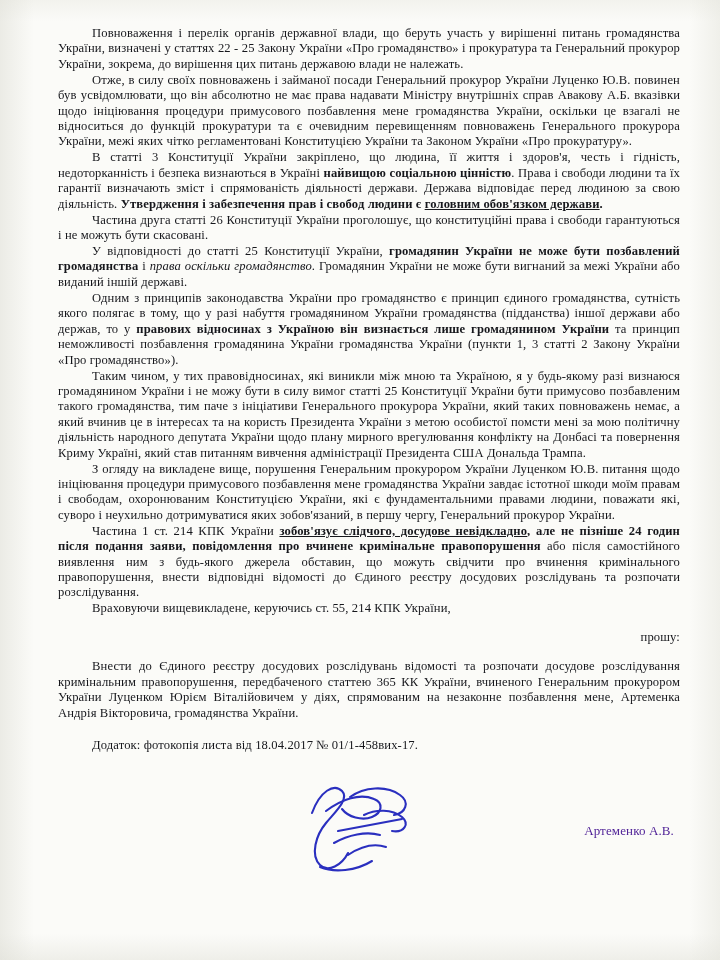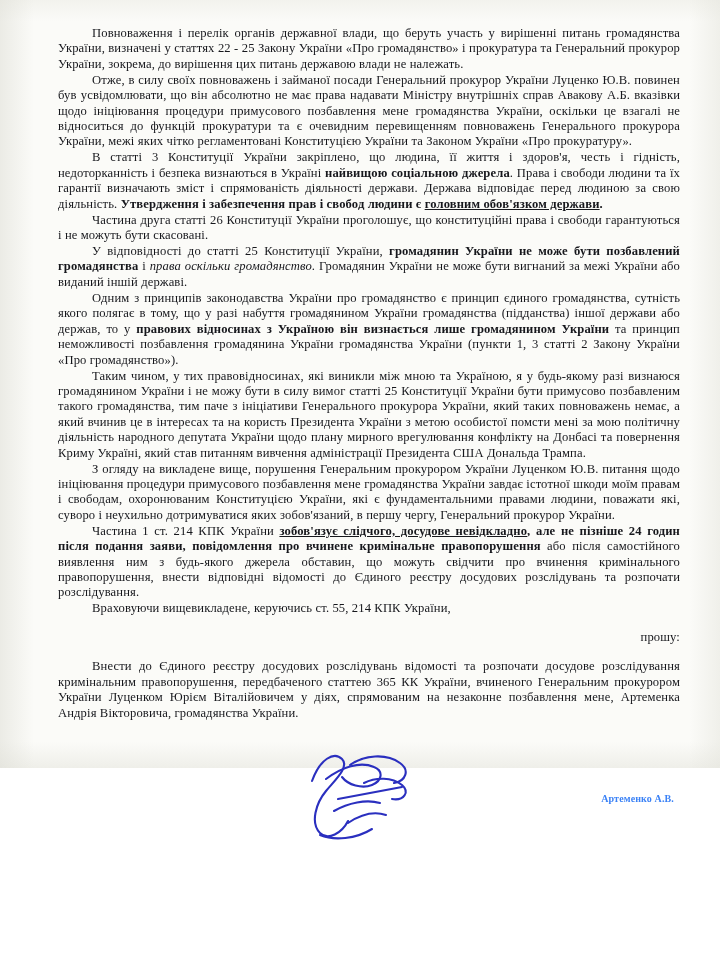--- a/index.html
+++ b/index.html
@@ -9,21 +9,21 @@
   body {
     width: 720px;
     height: 960px;
     background: #ffffff;
     font-family: "Liberation Serif", serif;
     overflow: hidden;
   }
   #page {
     position: relative;
     width: 720px;
-    height: 768px;
+    height: 960px;
     background: #fbfbf8;
     box-sizing: border-box;
     padding: 26px 40px 20px 58px;
   }
   
   #page::before {
     content: "";
     position: absolute;
     left: 0; top: 0; right: 0; bottom: 0;
     background:
@@ -68,23 +68,22 @@
 
   .sign-row {
     position: relative;
     margin-top: 22px;
     height: 120px;
   }
   .sign-name {
     position: absolute;
     right: 6px;
     top: 48px;
-    font-size: 10px;
-    color: #3b82f6;
-    font-weight: bold;
+    font-size: 13px;
+    color: #4c1d95;
   }
   .signature {
     position: absolute;
     left: 232px;
     top: -6px;
     width: 160px;
     height: 120px;
   }
   .signature svg {
     display: block;
@@ -106,21 +105,21 @@
       Отже, в силу своїх повноважень і займаної посади Генеральний прокурор України Луценко Ю.В.
       повинен був усвідомлювати, що він абсолютно не має права надавати Міністру внутрішніх справ Авакову
       А.Б. вказівки щодо ініціювання процедури примусового позбавлення мене громадянства України, оскільки
       це взагалі не відноситься до функцій прокуратури та є очевидним перевищенням повноважень
       Генерального прокурора України, межі яких чітко регламентовані Конституцією України та Законом
       України «Про прокуратуру».
     </p>
 
     <p>
       В статті 3 Конституції України закріплено, що людина, її життя і здоров'я, честь і гідність,
-      недоторканність і безпека визнаються в Україні <b>найвищою соціальною джерела</b>. Права і свободи
+      недоторканність і безпека визнаються в Україні <b>найвищою соціальною цінністю</b>. Права і свободи
       людини та їх гарантії визначають зміст і спрямованість діяльності держави. Держава відповідає перед
       людиною за свою діяльність. <b>Утвердження і забезпечення прав і свобод людини є <u>головним
       обов'язком держави</u>.</b>
     </p>
 
     <p>
       Частина друга статті 26 Конституції України проголошує, що конституційні права і свободи
       гарантуються і не можуть бути скасовані.
     </p>
 
@@ -175,20 +174,21 @@
 
     <div class="spacer-md"></div>
 
     <p>
       Внести до Єдиного реєстру досудових розслідувань відомості та розпочати досудове
       розслідування кримінальним правопорушення, передбаченого статтею 365 КК України, вчиненого
       Генеральним прокурором України Луценком Юрієм Віталійовичем у діях, спрямованим на незаконне
       позбавлення мене, Артеменка Андрія Вікторовича, громадянства України.
     </p>
 
+    <p class="attachment">Додаток: фотокопія листа від 18.04.2017 № 01/1-458вих-17.</p>
 
     <div class="sign-row">
       <div class="signature">
         <svg width="160" height="120" viewBox="0 0 160 120" fill="none" xmlns="http://www.w3.org/2000/svg">
           <g stroke="#2a2fbf" stroke-width="2.1" fill="none" stroke-linecap="round" stroke-linejoin="round">
             <path d="M22 44 C30 22, 44 14, 52 22 C60 30, 44 44, 36 54 C26 66, 20 86, 30 96 C38 104, 52 96, 58 84"></path>
             <path d="M36 42 C52 30, 70 24, 84 30 C94 34, 92 44, 82 48 C72 52, 58 48, 52 40"></path>
             <path d="M60 28 C74 18, 96 16, 110 26 C120 33, 116 44, 104 46"></path>
             <path d="M74 46 C86 40, 102 40, 112 48 C120 55, 114 64, 102 62"></path>
             <path d="M48 62 L112 50"></path>

